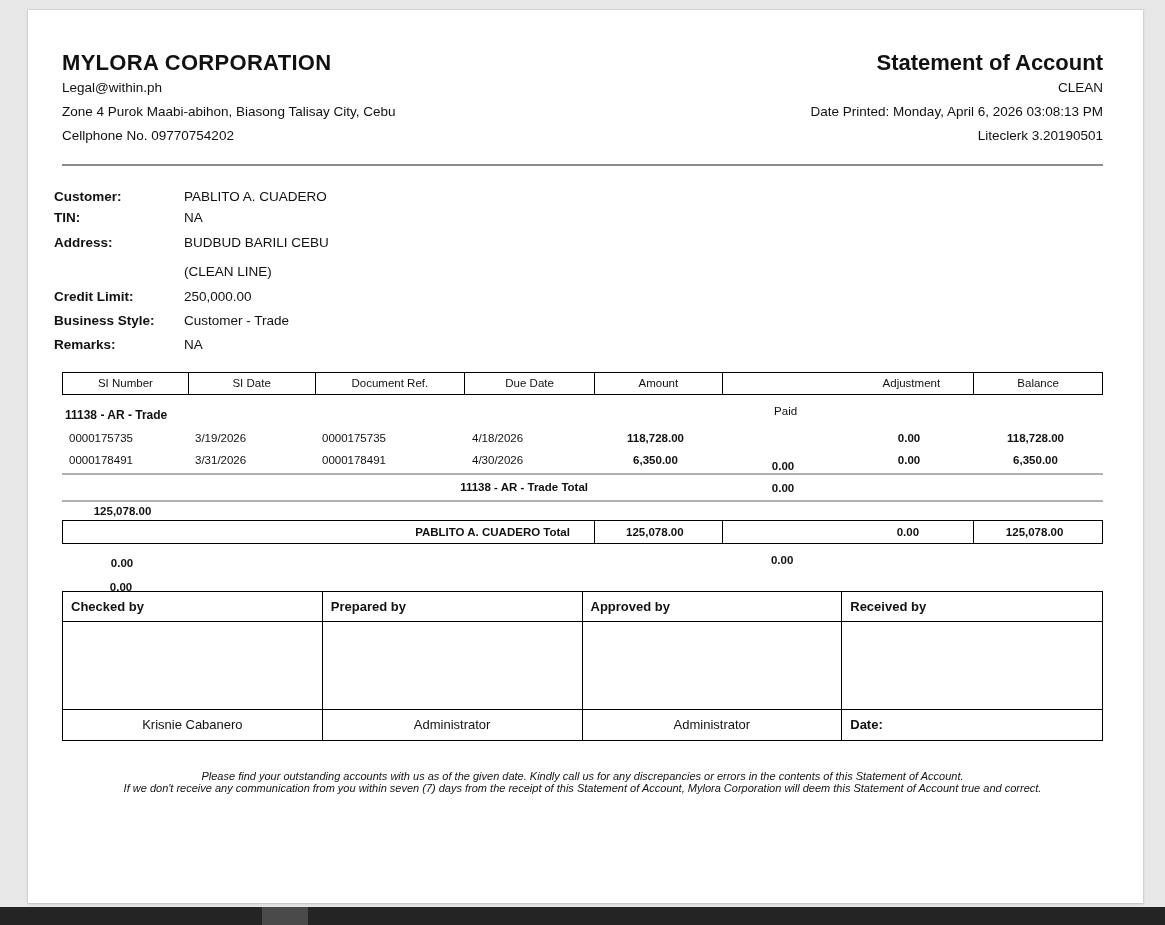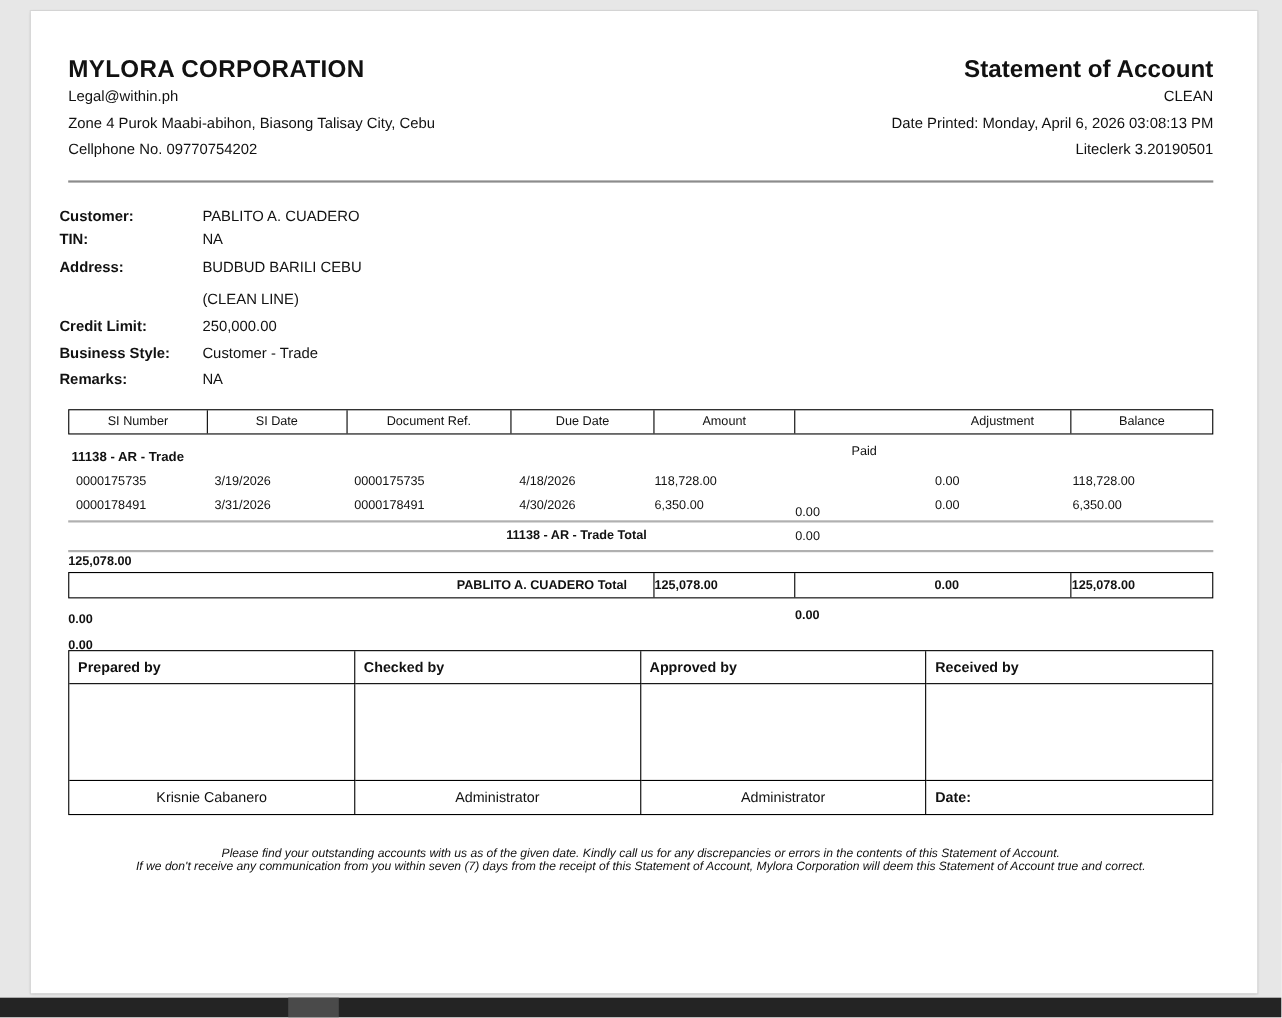--- a/index.html
+++ b/index.html
@@ -50,21 +50,21 @@
     font-weight: normal; text-align: center; line-height: 21px; background: #fff;
   }
   .stmt-head .hcell { border-right: 1px solid #000; }
   .stmt-head .hcell:last-child { border-right: none; }
   .c0 { width: 126px; } .c1 { width: 127px; } .c2 { width: 150px; } .c3 { width: 130px; }
   .c4 { width: 128px; } .c5 { width: 127px; margin-top: 28px; } .c6 { width: 125px; } .c7 { width: 128px; }
   .group-label { margin-top: 12px; height: 16px; line-height: 16px; font-weight: bold; font-size: 12px; padding-left: 3px; }
   .data-row { display: flex; height: 22px; line-height: 22px; }
   .data-row.first { margin-top: 4px; }
   .cell-l { text-align: left; padding-left: 7px; }
-  .cell-r { text-align: left; padding-right: 7px; }
+  .cell-r { text-align: center; padding-right: 7px; font-weight: bold; }
   .hline { height: 2px; background: #b0b0b0; }
   .hline.above { margin-top: 2px; }
   .hline.below { margin-top: 1px; }
   .total-row { display: flex; height: 24px; line-height: 24px; font-weight: bold; flex-direction: column; }
   .t-label { width: 533px; text-align: right; padding-right: 7px; }
   .cust-total {
     margin-top: 18px; display: flex; border: 1px solid #000;
     height: 24px; line-height: 22px; font-weight: bold; background: #fff;
   }
   .cust-total .ct-label { width: 533px; text-align: right; padding-right: 24px; border-right: 1px solid #000; }
@@ -200,22 +200,22 @@
     <div class="cust-total">
       <div class="ct-label">PABLITO A. CUADERO Total</div>
       <div class="cell-r c4 ct-cell">125,078.00</div>
       <div class="cell-r c5 ct-cell">0.00</div>
       <div class="cell-r c6 ct-cell">0.00</div>
       <div class="cell-r c7 ct-cell">125,078.00</div>
     </div>
   </div>
 
   <div class="sig-table">
+    <div class="sig-cell hrow">Checked by</div>
     <div class="sig-cell hrow">Prepared by</div>
-    <div class="sig-cell hrow">Checked by</div>
     <div class="sig-cell hrow">Approved by</div>
     <div class="sig-cell hrow">Received by</div>
 
     <div class="sig-cell erow"></div>
     <div class="sig-cell erow"></div>
     <div class="sig-cell erow"></div>
     <div class="sig-cell erow"></div>
 
     <div class="sig-cell nrow">Krisnie Cabanero</div>
     <div class="sig-cell nrow">Administrator</div>

